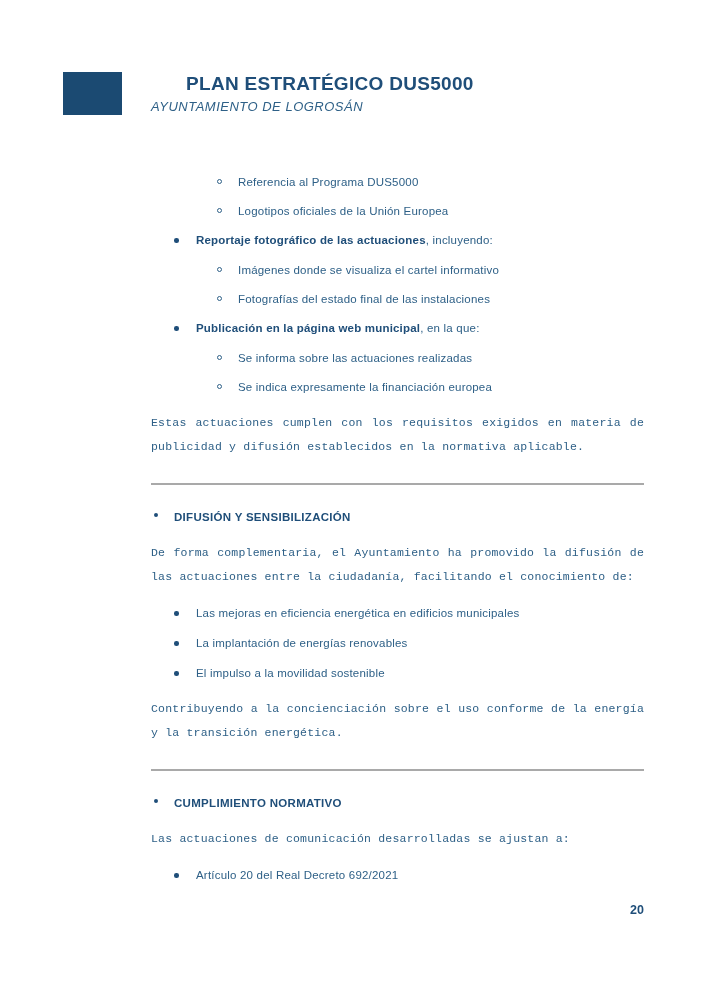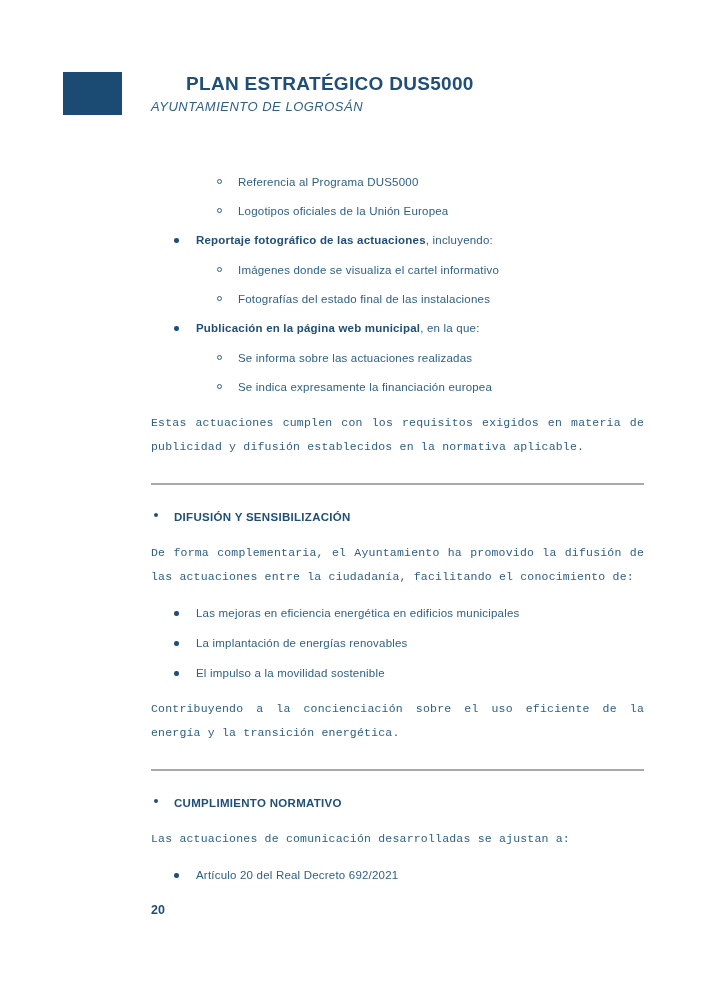--- a/index.html
+++ b/index.html
@@ -36,21 +36,21 @@
   .section-heading {
     position:relative; margin-top:20px; padding-left:23px;
     font-weight:700; color:#1F4E79; letter-spacing:0.3px;
   }
   .ring-h {
     position:absolute; left:3px; top:8px; width:4px; height:4px;
     border:2px solid #1F4E79; border-radius:50%;
   }
   .page-number {
     position:absolute; top:903px; left:151px; width:493px;
-    text-align:left; font-weight:700; font-size:12.5px; color:#1F4E79;
+    text-align:right; font-weight:700; font-size:12.5px; color:#1F4E79;
   }
 </style>
 </head>
 <body>
 
 <div class="page">
 
   <div class="header">
     <div class="logo"></div>
     <div class="header-text">
@@ -110,21 +110,21 @@
       <span>Las mejoras en eficiencia energética en edificios municipales</span>
     </div>
     <div class="li1">
       <span class="dot"></span>
       <span>La implantación de energías renovables</span>
     </div>
     <div class="li1">
       <span class="dot"></span>
       <span>El impulso a la movilidad sostenible</span>
     </div>
-    <div class="para">Contribuyendo a la concienciación sobre el uso eficiente de la energía y la transición energética.</div>
+    <div class="para">Contribuyendo a la concienciación sobre el uso conforme de la energía y la transición energética.</div>
 
     <hr class="divider">
 
     <div class="section-heading">
       <span class="ring-h"></span>
       <span>CUMPLIMIENTO NORMATIVO</span>
     </div>
     <div class="para">Las actuaciones de comunicación desarrolladas se ajustan a:</div>
     <div class="li1">
       <span class="dot"></span>

